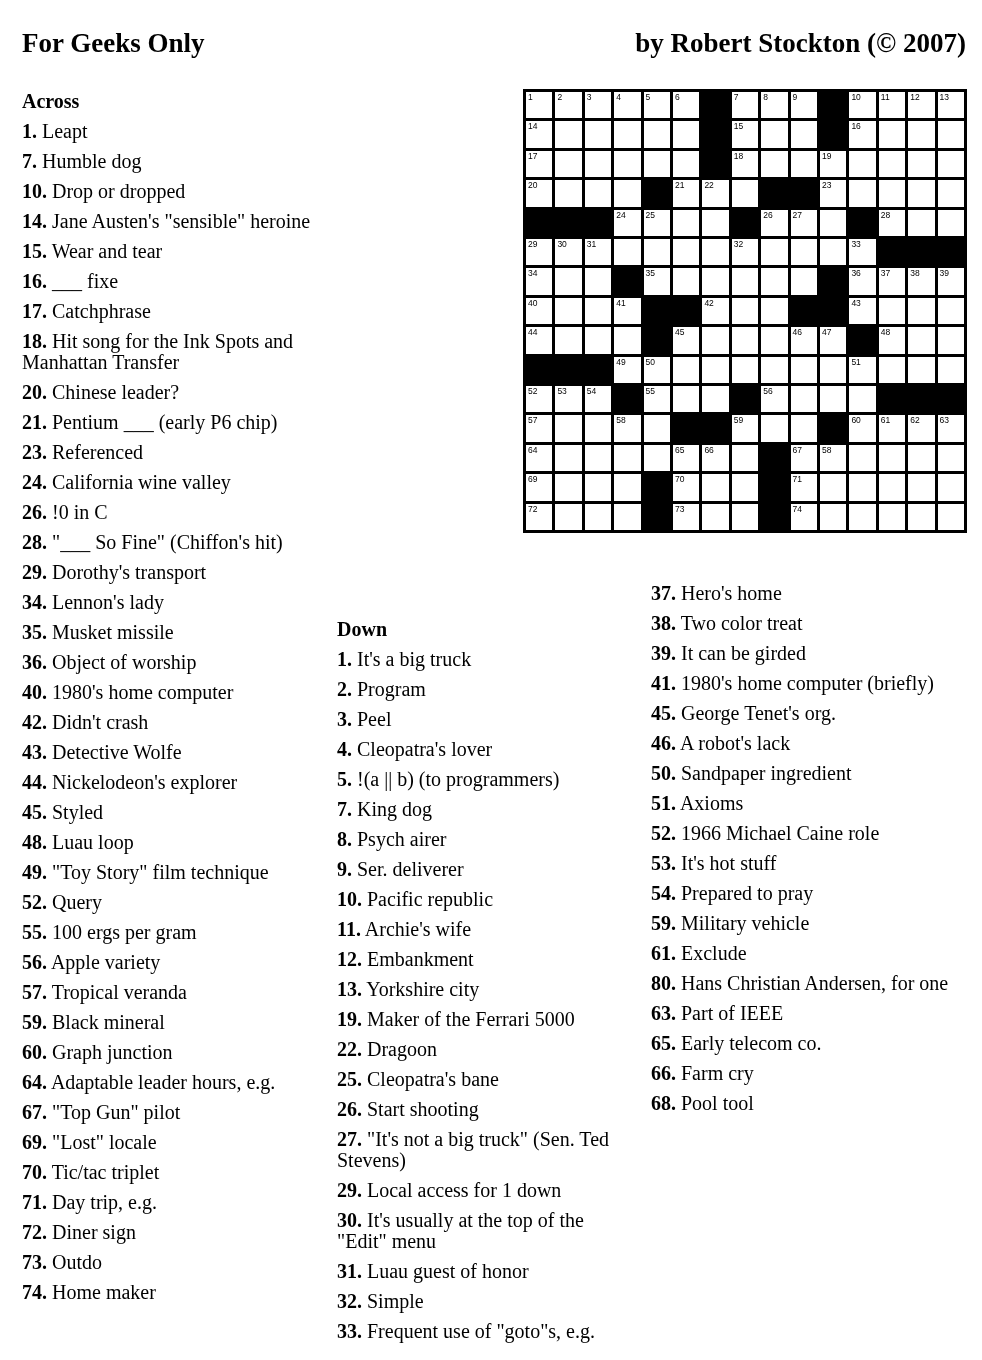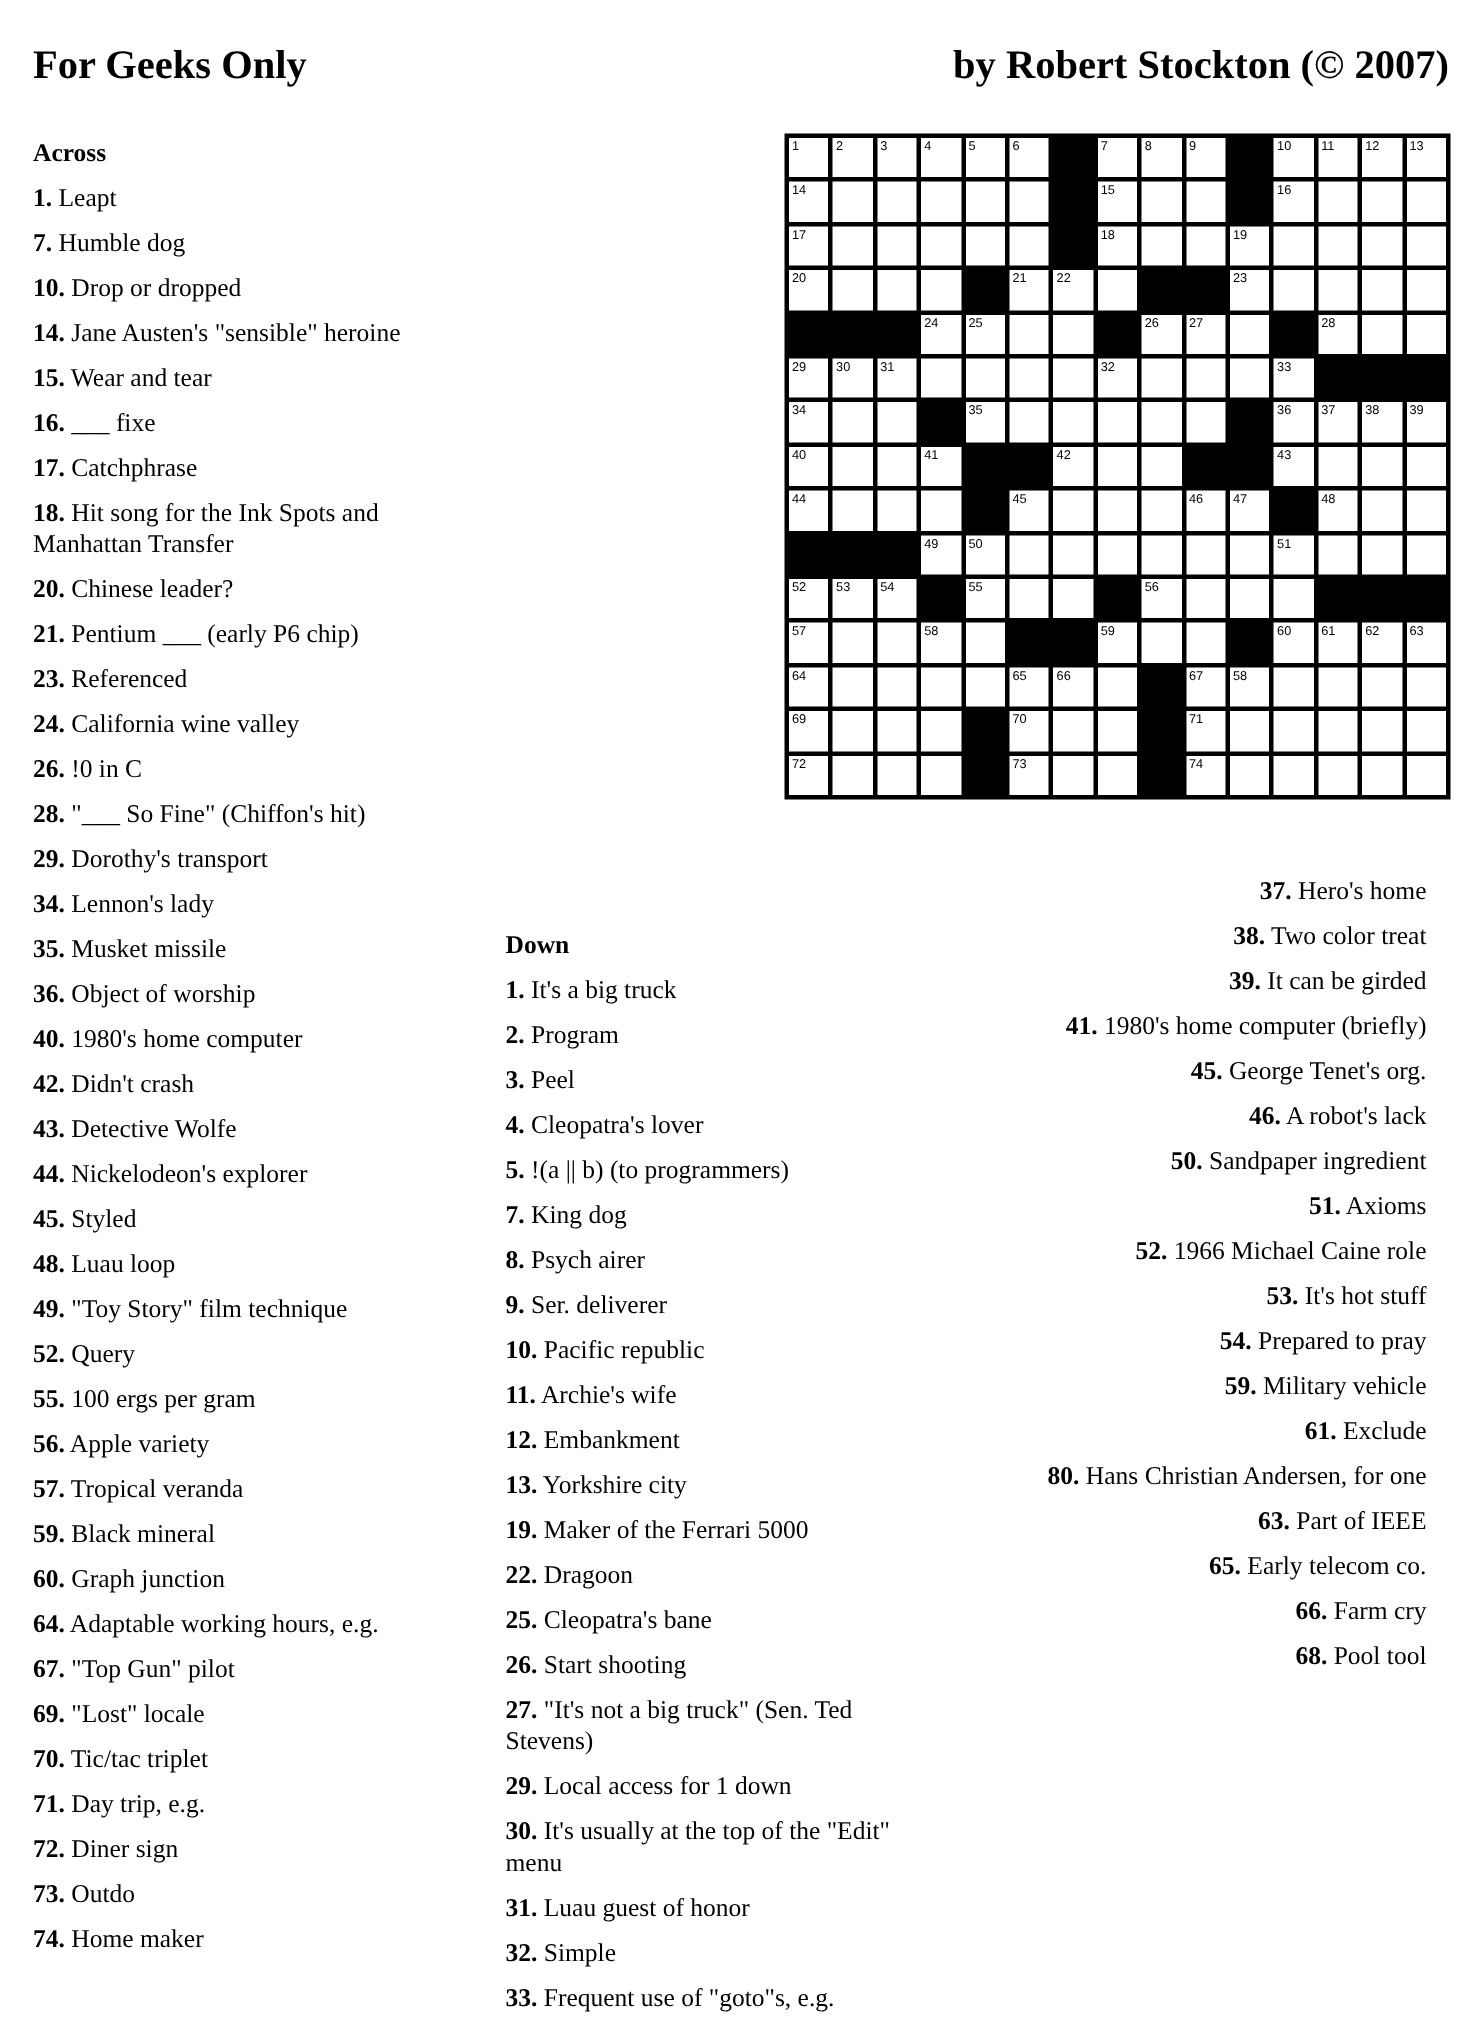--- a/index.html
+++ b/index.html
@@ -1,26 +1,26 @@
 <!DOCTYPE html>
 <html><head>
 <meta charset="utf-8">
 <style>
   html, body { margin: 0; padding: 0; background: #ffffff; }
   body { width: 982px; height: 1360px; position: relative; font-family: "Liberation Serif", "DejaVu Serif", serif; color: #000; overflow: hidden; }
   .title { position: absolute; top: 28px; left: 22px; font-size: 27px; font-weight: bold; }
   .byline { position: absolute; top: 28px; right: 16px; font-size: 27px; font-weight: bold; }
-  .clue-col { position: absolute; font-size: 17px; line-height: 21px; }
+  .clue-col { position: absolute; font-size: 20px; line-height: 21px; }
   .clue-col .hdr { font-weight: bold; margin-bottom: 9px; height: 21px; }
   .clue { margin-bottom: 9px; }
   .clue .num { font-weight: bold; }
   #across { left: 22px; top: 91px; width: 290px; }
   #down1 { left: 337px; top: 583px; width: 290px; margin-top: 36px; }
   #down2 { left: 651px; top: 583px; width: 300px; }
-  #down2 { padding-top: 0; text-align: right; }
+  #down2 { padding-top: 0; }
   .grid { position: absolute; left: 523px; top: 89px; width: 444px; height: 444px; background: #000; display: grid; grid-template-columns: repeat(15, 1fr); grid-template-rows: repeat(15, 1fr); gap: 3px; padding: 3px; box-sizing: border-box; }
   .cell { background: #fff; position: relative; }
   .cell.black { background: #000; }
   .cell .n { position: absolute; top: 1px; left: 2px; font-family: "Liberation Sans", "DejaVu Sans", sans-serif; font-size: 8.5px; line-height: 9px; }
 </style>
 </head>
 <body>
 
 <div class="title">For Geeks Only</div>
 <div class="byline">by Robert Stockton (© 2007)</div>
@@ -427,21 +427,21 @@
     <div class="clue"><span class="num">44.</span> <span>Nickelodeon's explorer</span></div>
     <div class="clue"><span class="num">45.</span> <span>Styled</span></div>
     <div class="clue"><span class="num">48.</span> <span>Luau loop</span></div>
     <div class="clue"><span class="num">49.</span> <span>"Toy Story" film technique</span></div>
     <div class="clue"><span class="num">52.</span> <span>Query</span></div>
     <div class="clue"><span class="num">55.</span> <span>100 ergs per gram</span></div>
     <div class="clue"><span class="num">56.</span> <span>Apple variety</span></div>
     <div class="clue"><span class="num">57.</span> <span>Tropical veranda</span></div>
     <div class="clue"><span class="num">59.</span> <span>Black mineral</span></div>
     <div class="clue"><span class="num">60.</span> <span>Graph junction</span></div>
-    <div class="clue"><span class="num">64.</span> <span>Adaptable working hours, e.g.</span></div>
+    <div class="clue"><span class="num">64.</span> <span>Adaptable leader hours, e.g.</span></div>
     <div class="clue"><span class="num">67.</span> <span>"Top Gun" pilot</span></div>
     <div class="clue"><span class="num">69.</span> <span>"Lost" locale</span></div>
     <div class="clue"><span class="num">70.</span> <span>Tic/tac triplet</span></div>
     <div class="clue"><span class="num">71.</span> <span>Day trip, e.g.</span></div>
     <div class="clue"><span class="num">72.</span> <span>Diner sign</span></div>
     <div class="clue"><span class="num">73.</span> <span>Outdo</span></div>
     <div class="clue"><span class="num">74.</span> <span>Home maker</span></div>
   </div>
 
 <div class="clue-col" id="down1">

